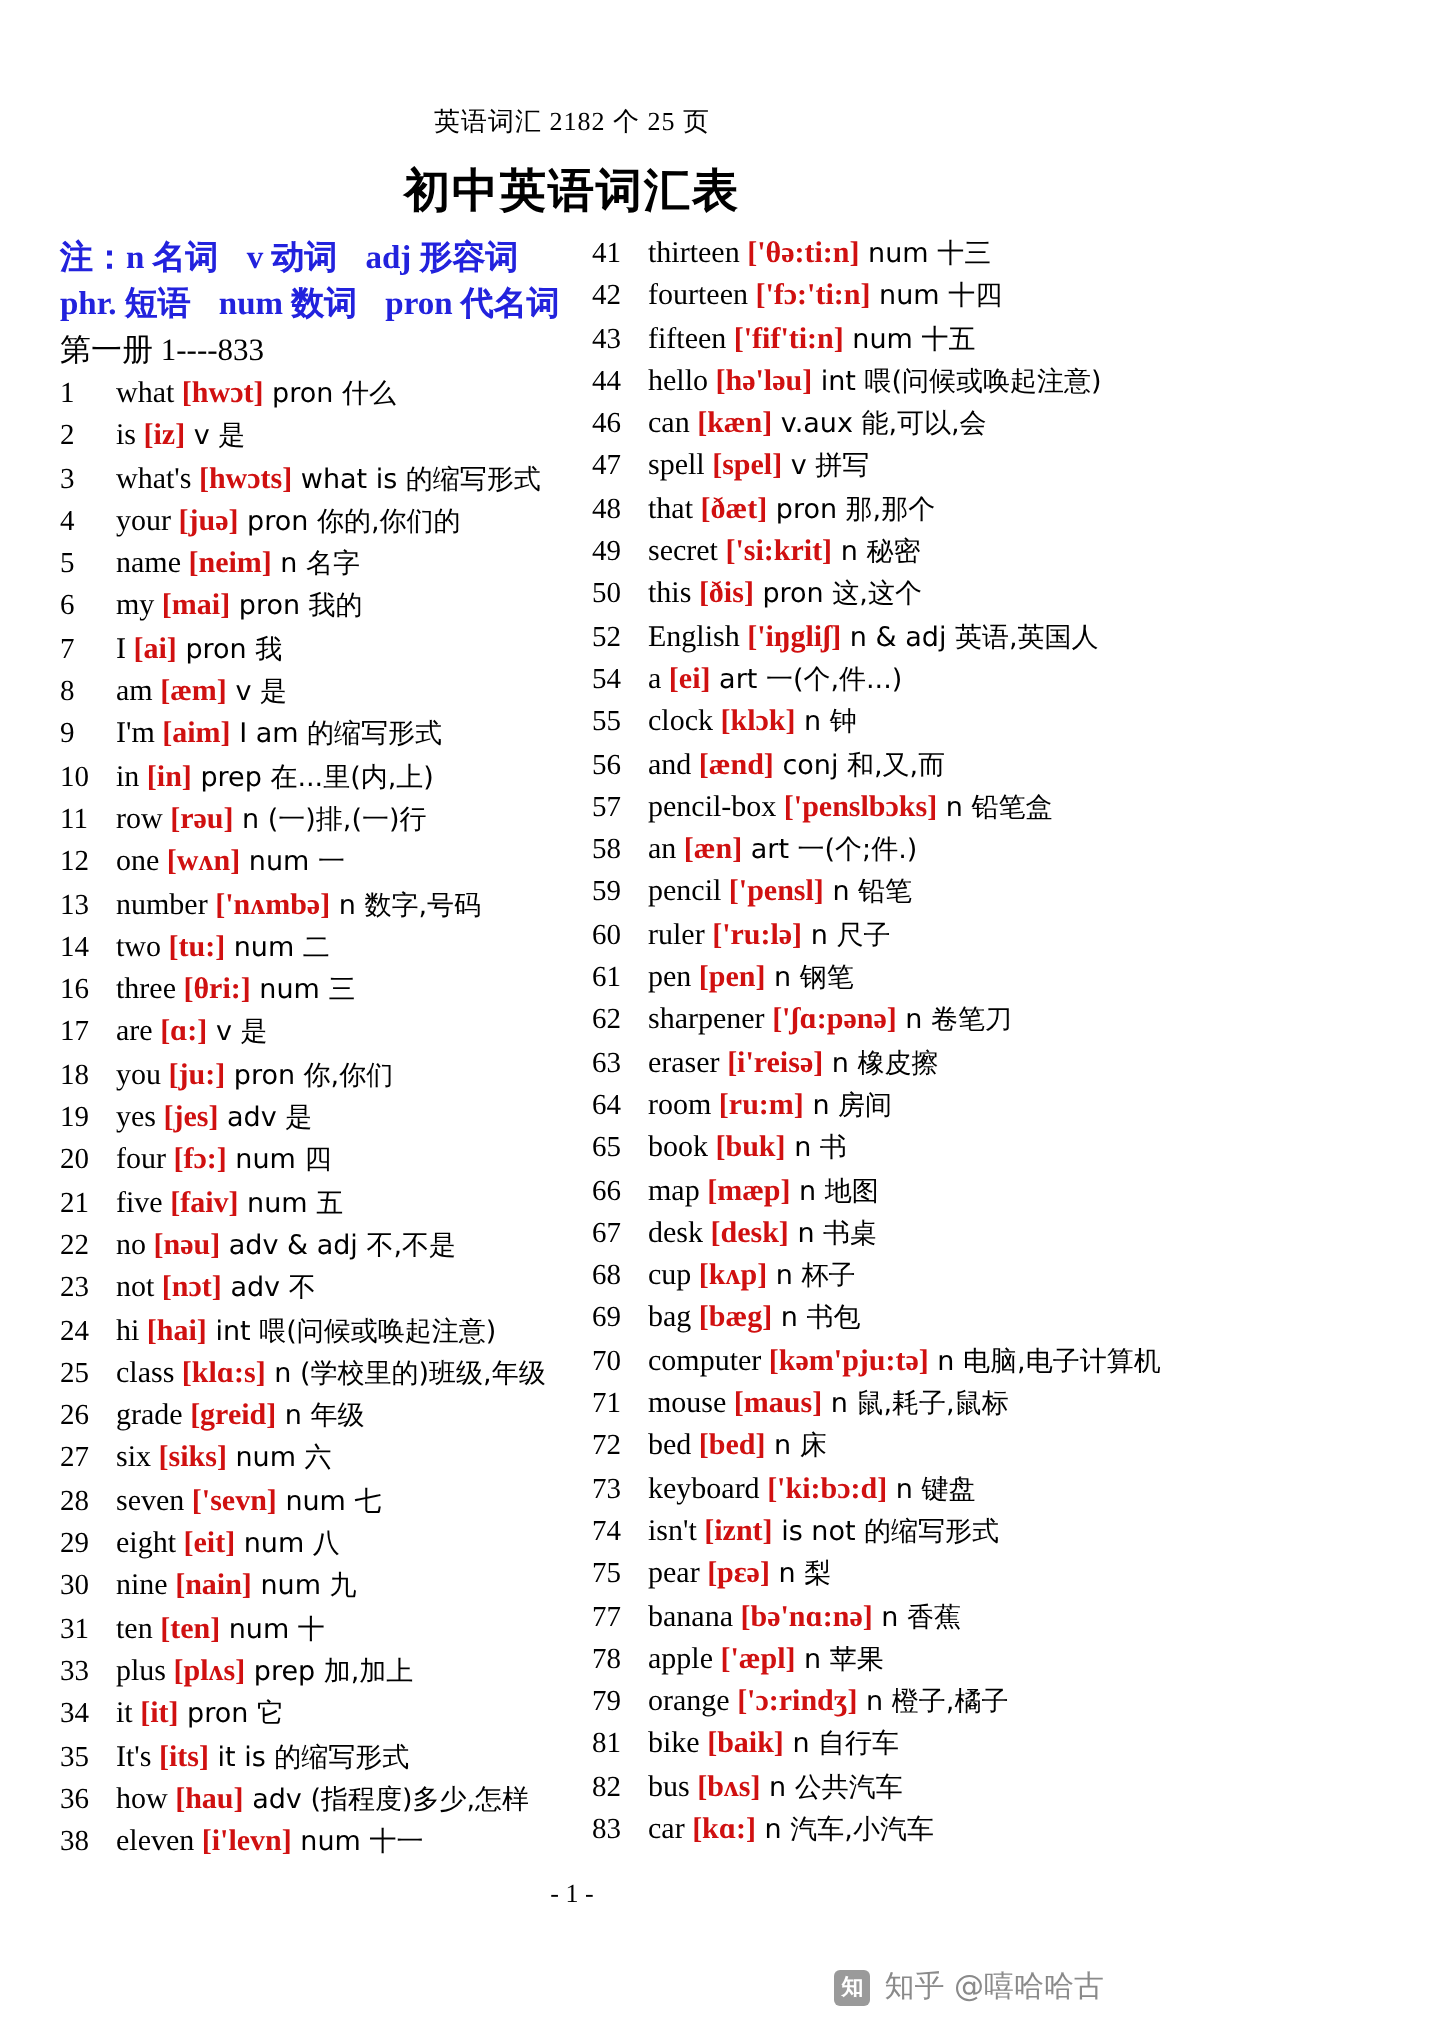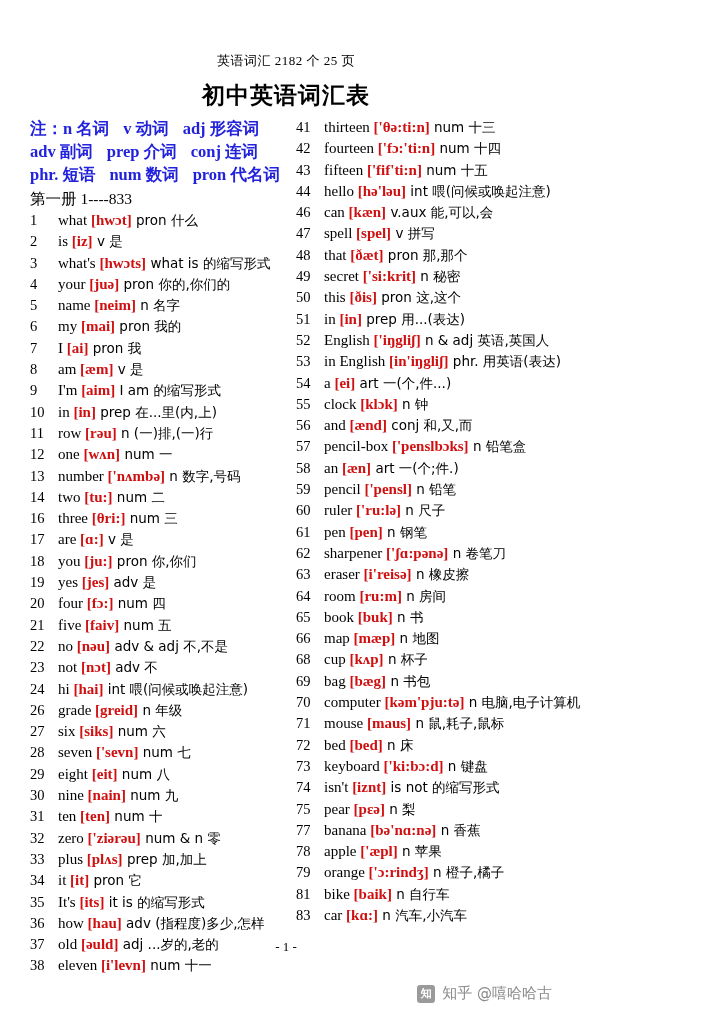--- a/index.html
+++ b/index.html
@@ -123,23 +123,20 @@
 
   <div class="columns">
 
     <div class="col col-left">
 
       <div class="legend">
         <div class="legend-row">
           <span class="seg">注：n 名词</span><span class="seg">v 动词</span><span class="seg">adj 形容词</span>
         </div>
         <div class="legend-row">
-          <span class="seg">adv 副词</span><span class="seg">prep 介词</span><span class="seg">conj 连词</span>
-        </div>
-        <div class="legend-row">
           <span class="seg">phr. 短语</span><span class="seg">num 数词</span><span class="seg">pron 代名词</span>
         </div>
       </div>
 
       <div class="section-label">第一册 1----833</div>
 
       <div id="left-list">
           <div class="entry">
             <span class="num">1</span>
             <span class="body-text"><span>what </span><span class="ph">[hwɔt]</span><span class="cn"> pron 什么</span></span>
@@ -226,20 +223,24 @@
           </div>
           <div class="entry">
             <span class="num">23</span>
             <span class="body-text"><span>not </span><span class="ph">[nɔt]</span><span class="cn"> adv 不</span></span>
           </div>
           <div class="entry">
             <span class="num">24</span>
             <span class="body-text"><span>hi </span><span class="ph">[hai]</span><span class="cn"> int 喂(问候或唤起注意)</span></span>
           </div>
           <div class="entry">
+            <span class="num">25</span>
+            <span class="body-text"><span>class </span><span class="ph">[klɑ:s]</span><span class="cn"> n (学校里的)班级,年级</span></span>
+          </div>
+          <div class="entry">
             <span class="num">26</span>
             <span class="body-text"><span>grade </span><span class="ph">[greid]</span><span class="cn"> n 年级</span></span>
           </div>
           <div class="entry">
             <span class="num">27</span>
             <span class="body-text"><span>six </span><span class="ph">[siks]</span><span class="cn"> num 六</span></span>
           </div>
           <div class="entry">
             <span class="num">28</span>
             <span class="body-text"><span>seven </span><span class="ph">['sevn]</span><span class="cn"> num 七</span></span>
@@ -250,44 +251,36 @@
           </div>
           <div class="entry">
             <span class="num">30</span>
             <span class="body-text"><span>nine </span><span class="ph">[nain]</span><span class="cn"> num 九</span></span>
           </div>
           <div class="entry">
             <span class="num">31</span>
             <span class="body-text"><span>ten </span><span class="ph">[ten]</span><span class="cn"> num 十</span></span>
           </div>
           <div class="entry">
-            <span class="num">32</span>
-            <span class="body-text"><span>zero </span><span class="ph">['ziərəu]</span><span class="cn"> num &amp; n 零</span></span>
-          </div>
-          <div class="entry">
             <span class="num">33</span>
             <span class="body-text"><span>plus </span><span class="ph">[plʌs]</span><span class="cn"> prep 加,加上</span></span>
           </div>
           <div class="entry">
             <span class="num">34</span>
             <span class="body-text"><span>it </span><span class="ph">[it]</span><span class="cn"> pron 它</span></span>
           </div>
           <div class="entry">
             <span class="num">35</span>
             <span class="body-text"><span>It's </span><span class="ph">[its]</span><span class="cn"> it is 的缩写形式</span></span>
           </div>
           <div class="entry">
             <span class="num">36</span>
             <span class="body-text"><span>how </span><span class="ph">[hau]</span><span class="cn"> adv (指程度)多少,怎样</span></span>
           </div>
           <div class="entry">
-            <span class="num">37</span>
-            <span class="body-text"><span>old </span><span class="ph">[əuld]</span><span class="cn"> adj ...岁的,老的</span></span>
-          </div>
-          <div class="entry">
             <span class="num">38</span>
             <span class="body-text"><span>eleven </span><span class="ph">[i'levn]</span><span class="cn"> num 十一</span></span>
           </div>
         </div>
     </div>
 
     <div class="col col-right">
       <div id="right-list">
           <div class="entry">
             <span class="num">41</span>
@@ -319,32 +312,24 @@
           </div>
           <div class="entry">
             <span class="num">49</span>
             <span class="body-text"><span>secret </span><span class="ph">['si:krit]</span><span class="cn"> n 秘密</span></span>
           </div>
           <div class="entry">
             <span class="num">50</span>
             <span class="body-text"><span>this </span><span class="ph">[ðis]</span><span class="cn"> pron 这,这个</span></span>
           </div>
           <div class="entry">
-            <span class="num">51</span>
-            <span class="body-text"><span>in </span><span class="ph">[in]</span><span class="cn"> prep 用...(表达)</span></span>
-          </div>
-          <div class="entry">
             <span class="num">52</span>
             <span class="body-text"><span>English </span><span class="ph">['iŋgliʃ]</span><span class="cn"> n &amp; adj 英语,英国人</span></span>
           </div>
           <div class="entry">
-            <span class="num">53</span>
-            <span class="body-text"><span>in English </span><span class="ph">[in'iŋgliʃ]</span><span class="cn"> phr. 用英语(表达)</span></span>
-          </div>
-          <div class="entry">
             <span class="num">54</span>
             <span class="body-text"><span>a </span><span class="ph">[ei]</span><span class="cn"> art 一(个,件...)</span></span>
           </div>
           <div class="entry">
             <span class="num">55</span>
             <span class="body-text"><span>clock </span><span class="ph">[klɔk]</span><span class="cn"> n 钟</span></span>
           </div>
           <div class="entry">
             <span class="num">56</span>
             <span class="body-text"><span>and </span><span class="ph">[ænd]</span><span class="cn"> conj 和,又,而</span></span>
@@ -383,20 +368,24 @@
           </div>
           <div class="entry">
             <span class="num">65</span>
             <span class="body-text"><span>book </span><span class="ph">[buk]</span><span class="cn"> n 书</span></span>
           </div>
           <div class="entry">
             <span class="num">66</span>
             <span class="body-text"><span>map </span><span class="ph">[mæp]</span><span class="cn"> n 地图</span></span>
           </div>
           <div class="entry">
+            <span class="num">67</span>
+            <span class="body-text"><span>desk </span><span class="ph">[desk]</span><span class="cn"> n 书桌</span></span>
+          </div>
+          <div class="entry">
             <span class="num">68</span>
             <span class="body-text"><span>cup </span><span class="ph">[kʌp]</span><span class="cn"> n 杯子</span></span>
           </div>
           <div class="entry">
             <span class="num">69</span>
             <span class="body-text"><span>bag </span><span class="ph">[bæg]</span><span class="cn"> n 书包</span></span>
           </div>
           <div class="entry">
             <span class="num">70</span>
             <span class="body-text"><span>computer </span><span class="ph">[kəm'pju:tə]</span><span class="cn"> n 电脑,电子计算机</span></span>
@@ -429,20 +418,24 @@
             <span class="num">78</span>
             <span class="body-text"><span>apple </span><span class="ph">['æpl]</span><span class="cn"> n 苹果</span></span>
           </div>
           <div class="entry">
             <span class="num">79</span>
             <span class="body-text"><span>orange </span><span class="ph">['ɔ:rindʒ]</span><span class="cn"> n 橙子,橘子</span></span>
           </div>
           <div class="entry">
             <span class="num">81</span>
             <span class="body-text"><span>bike </span><span class="ph">[baik]</span><span class="cn"> n 自行车</span></span>
+          </div>
+          <div class="entry">
+            <span class="num">82</span>
+            <span class="body-text"><span>bus </span><span class="ph">[bʌs]</span><span class="cn"> n 公共汽车</span></span>
           </div>
           <div class="entry">
             <span class="num">83</span>
             <span class="body-text"><span>car </span><span class="ph">[kɑ:]</span><span class="cn"> n 汽车,小汽车</span></span>
           </div>
         </div>
     </div>
 
   </div>
 

